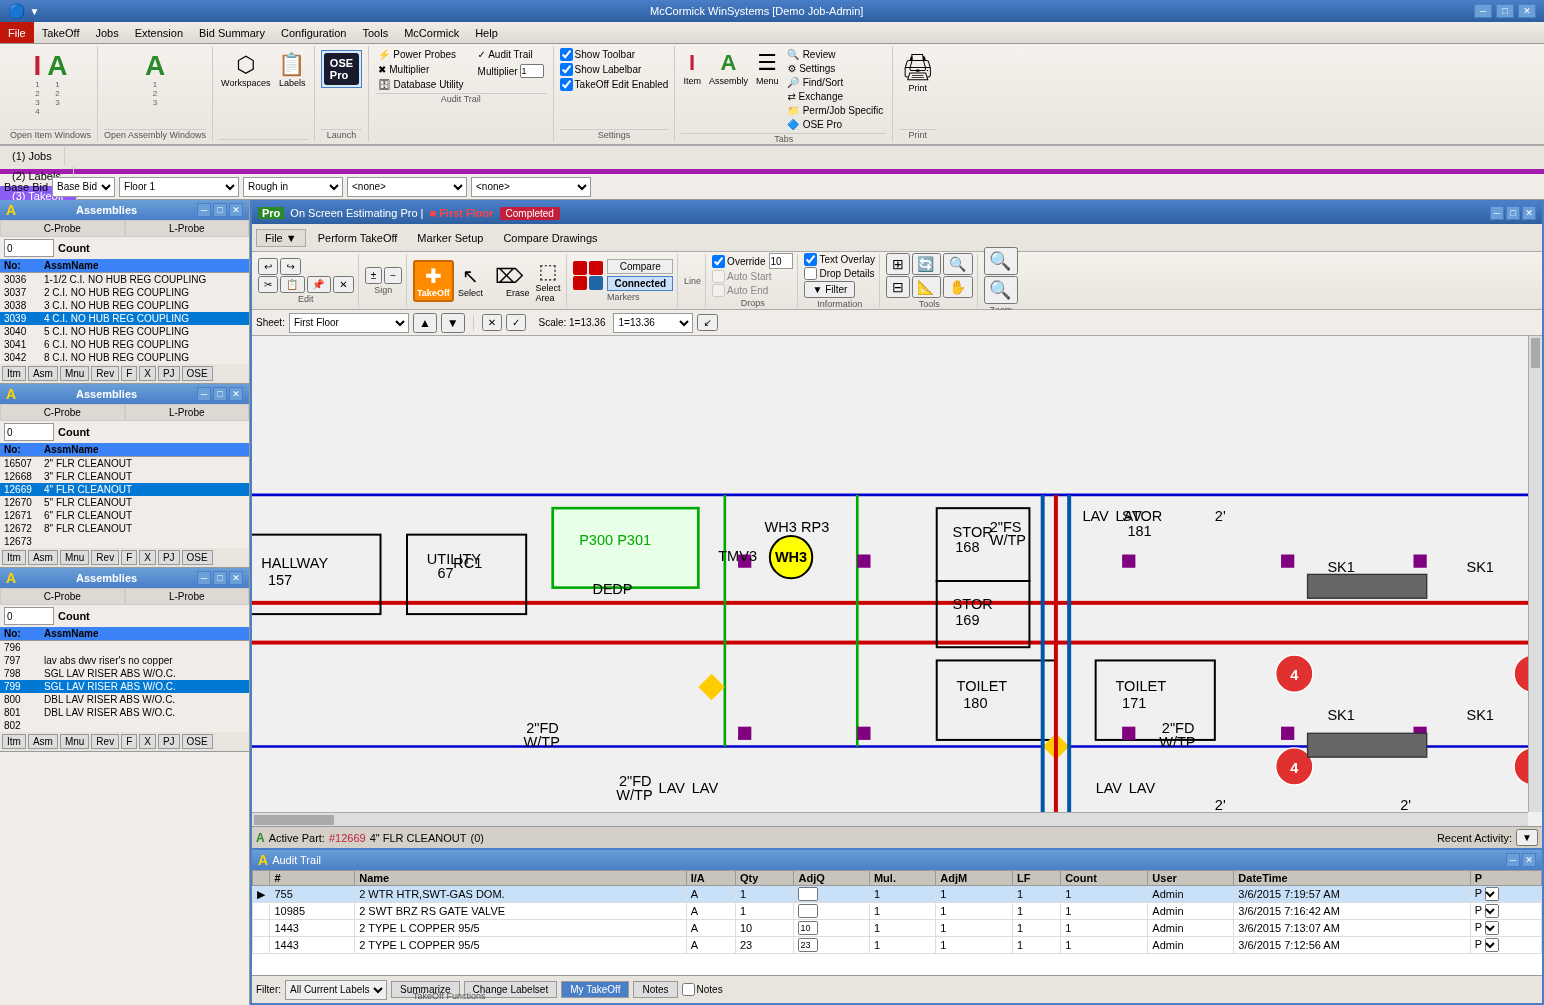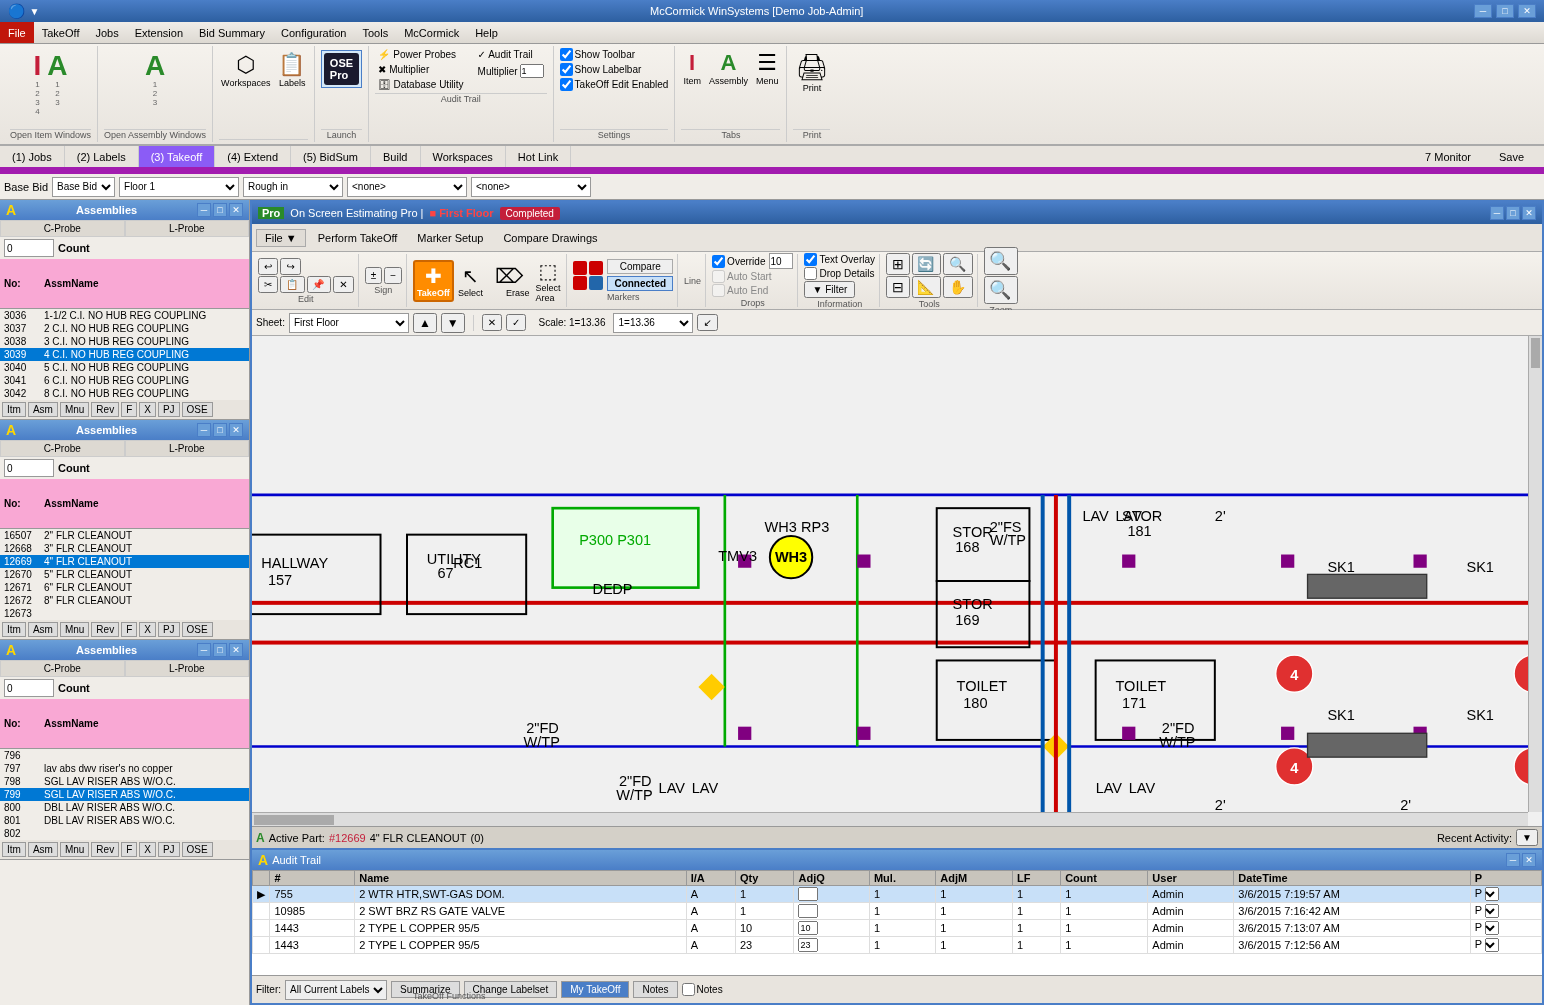--- a/index.html
+++ b/index.html
@@ -14,42 +14,42 @@
     
     .menu-bar { background: linear-gradient(to bottom, #f0ede8, #ddd9d2); height: 22px; display: flex; align-items: center; border-bottom: 1px solid #999; }
     .menu-item { padding: 2px 8px; cursor: pointer; height: 100%; display: flex; align-items: center; }
     .menu-item.active { background: #c1160a; color: white; }
 
     
     .ribbon { background: linear-gradient(to bottom, #f5f2ed, #e8e4de); border-bottom: 2px solid #aaa; display: flex; padding: 2px 4px; min-height: 100px; }
     .ribbon-small { display: flex; align-items: center; gap: 2px; padding: 1px 3px; cursor: pointer; white-space: nowrap; font-size: 10px; }
 
     
-    .quick-tabs { background: #e8e4de; display: flex; align-items: center; height: 28px; border-bottom: 7px solid #a21caf; }
+    .quick-tabs { background: #e8e4de; display: flex; align-items: flex-start; height: 28px; border-bottom: 5px solid #a21caf; flex-direction: column; }
     .quick-tab { padding: 4px 12px; cursor: pointer; border-right: 1px solid #ccc; height: 100%; display: flex; align-items: center; font-size: 11px; }
     .quick-tab.active { background: #8b5cf6; color: white; }
     .monitor-save { margin-left: auto; display: flex; gap: 4px; padding: 0 8px; }
 
     
     .address-bar { background: #f0ede8; display: flex; align-items: center; gap: 4px; padding: 2px 4px; border-bottom: 1px solid #999; height: 26px; }
     .address-select { height: 20px; font-size: 10px; border: 1px solid #999; background: white; }
 
     
     .left-panel { width: 250px; background: #f0ede8; border-right: 1px solid #999; display: flex; flex-direction: column; overflow: hidden; }
     .assembly-panel { border-bottom: 1px solid #999; display: flex; flex-direction: column; }
     .panel-header { background: linear-gradient(to bottom, #6a9fd8, #4a7ec7); color: white; padding: 2px 6px; display: flex; align-items: center; justify-content: space-between; }
     .panel-header-title { font-weight: bold; font-size: 11px; }
     .panel-controls { display: flex; gap: 2px; }
     .panel-ctrl-btn { width: 14px; height: 14px; background: #6a9fd8; border: 1px solid #4a7ec7; color: white; font-size: 9px; display: flex; align-items: center; justify-content: center; cursor: pointer; }
     .probe-bar { display: flex; background: #e8e4de; }
     .probe-btn { flex: 1; padding: 2px; text-align: center; cursor: pointer; border: 1px solid #ccc; background: #ddd9d2; font-size: 10px; }
     .count-row { display: flex; align-items: center; padding: 2px 4px; background: #f0ede8; }
     .count-input { width: 50px; height: 18px; border: 1px solid #999; background: white; font-size: 10px; padding: 0 2px; }
     .count-label { font-size: 11px; font-weight: bold; margin-left: 4px; }
-    .table-header { display: flex; background: #f9a8d4; border-bottom: 1px solid #999; padding: 18px 2px; align-items: flex-end; }
+    .table-header { display: flex; background: #3b82f6; border-bottom: 1px solid #999; padding: 0 2px; align-items: flex-end; }
     .th { font-size: 10px; font-weight: bold; padding: 1px 2px; }
     .assembly-list { overflow-y: auto; flex: 1; }
     .assembly-row { display: flex; padding: 1px 4px; cursor: pointer; }
     .assembly-row.selected { background: #0078d4; color: white; }
     .assembly-row .no { width: 40px; font-size: 10px; }
     .assembly-row .name { font-size: 10px; flex: 1; }
     .action-btns { display: flex; gap: 2px; padding: 2px; background: #e8e4de; flex-wrap: wrap; }
     .action-btn { padding: 1px 4px; border: 1px solid #999; background: #ddd; cursor: pointer; font-size: 10px; }
 
     
@@ -190,20 +190,28 @@
         <div style="color:#c41e3a;font-size:22px;font-weight:bold;">I</div>
         <div style="font-size:9px;">Item</div>
       </div>
       <div style="display:flex;flex-direction:column;align-items:center;cursor:pointer;padding:2px;">
         <div style="color:#2a8a2a;font-size:22px;font-weight:bold;">A</div>
         <div style="font-size:9px;">Assembly</div>
       </div>
       <div style="display:flex;flex-direction:column;align-items:center;cursor:pointer;padding:2px;">
         <div style="font-size:22px;">☰</div>
         <div style="font-size:9px;">Menu</div>
+      </div>
+      <div style="display:flex;flex-direction:column;gap:1px;">
+        <div class="ribbon-small">🔍 Review</div>
+        <div class="ribbon-small">⚙ Settings</div>
+        <div class="ribbon-small">🔎 Find/Sort</div>
+        <div class="ribbon-small">⇄ Exchange</div>
+        <div class="ribbon-small">📁 Perm/Job Specific</div>
+        <div class="ribbon-small">🔷 OSE Pro</div>
       </div>
     </div>
     <div style="font-size:9px;color:#555;border-top:1px solid #ccc;width:100%;text-align:center;margin-top:2px;">Tabs</div>
   </div>
 
   <div style="display:flex;flex-direction:column;padding:2px 6px;align-items:center;">
     <div style="display:flex;gap:4px;flex:1;align-items:flex-start;padding-top:2px;">
       <div style="display:flex;flex-direction:column;align-items:center;cursor:pointer;padding:2px;">
         <div style="font-size:26px;">🖨</div>
         <div style="font-size:9px;">Print</div>

